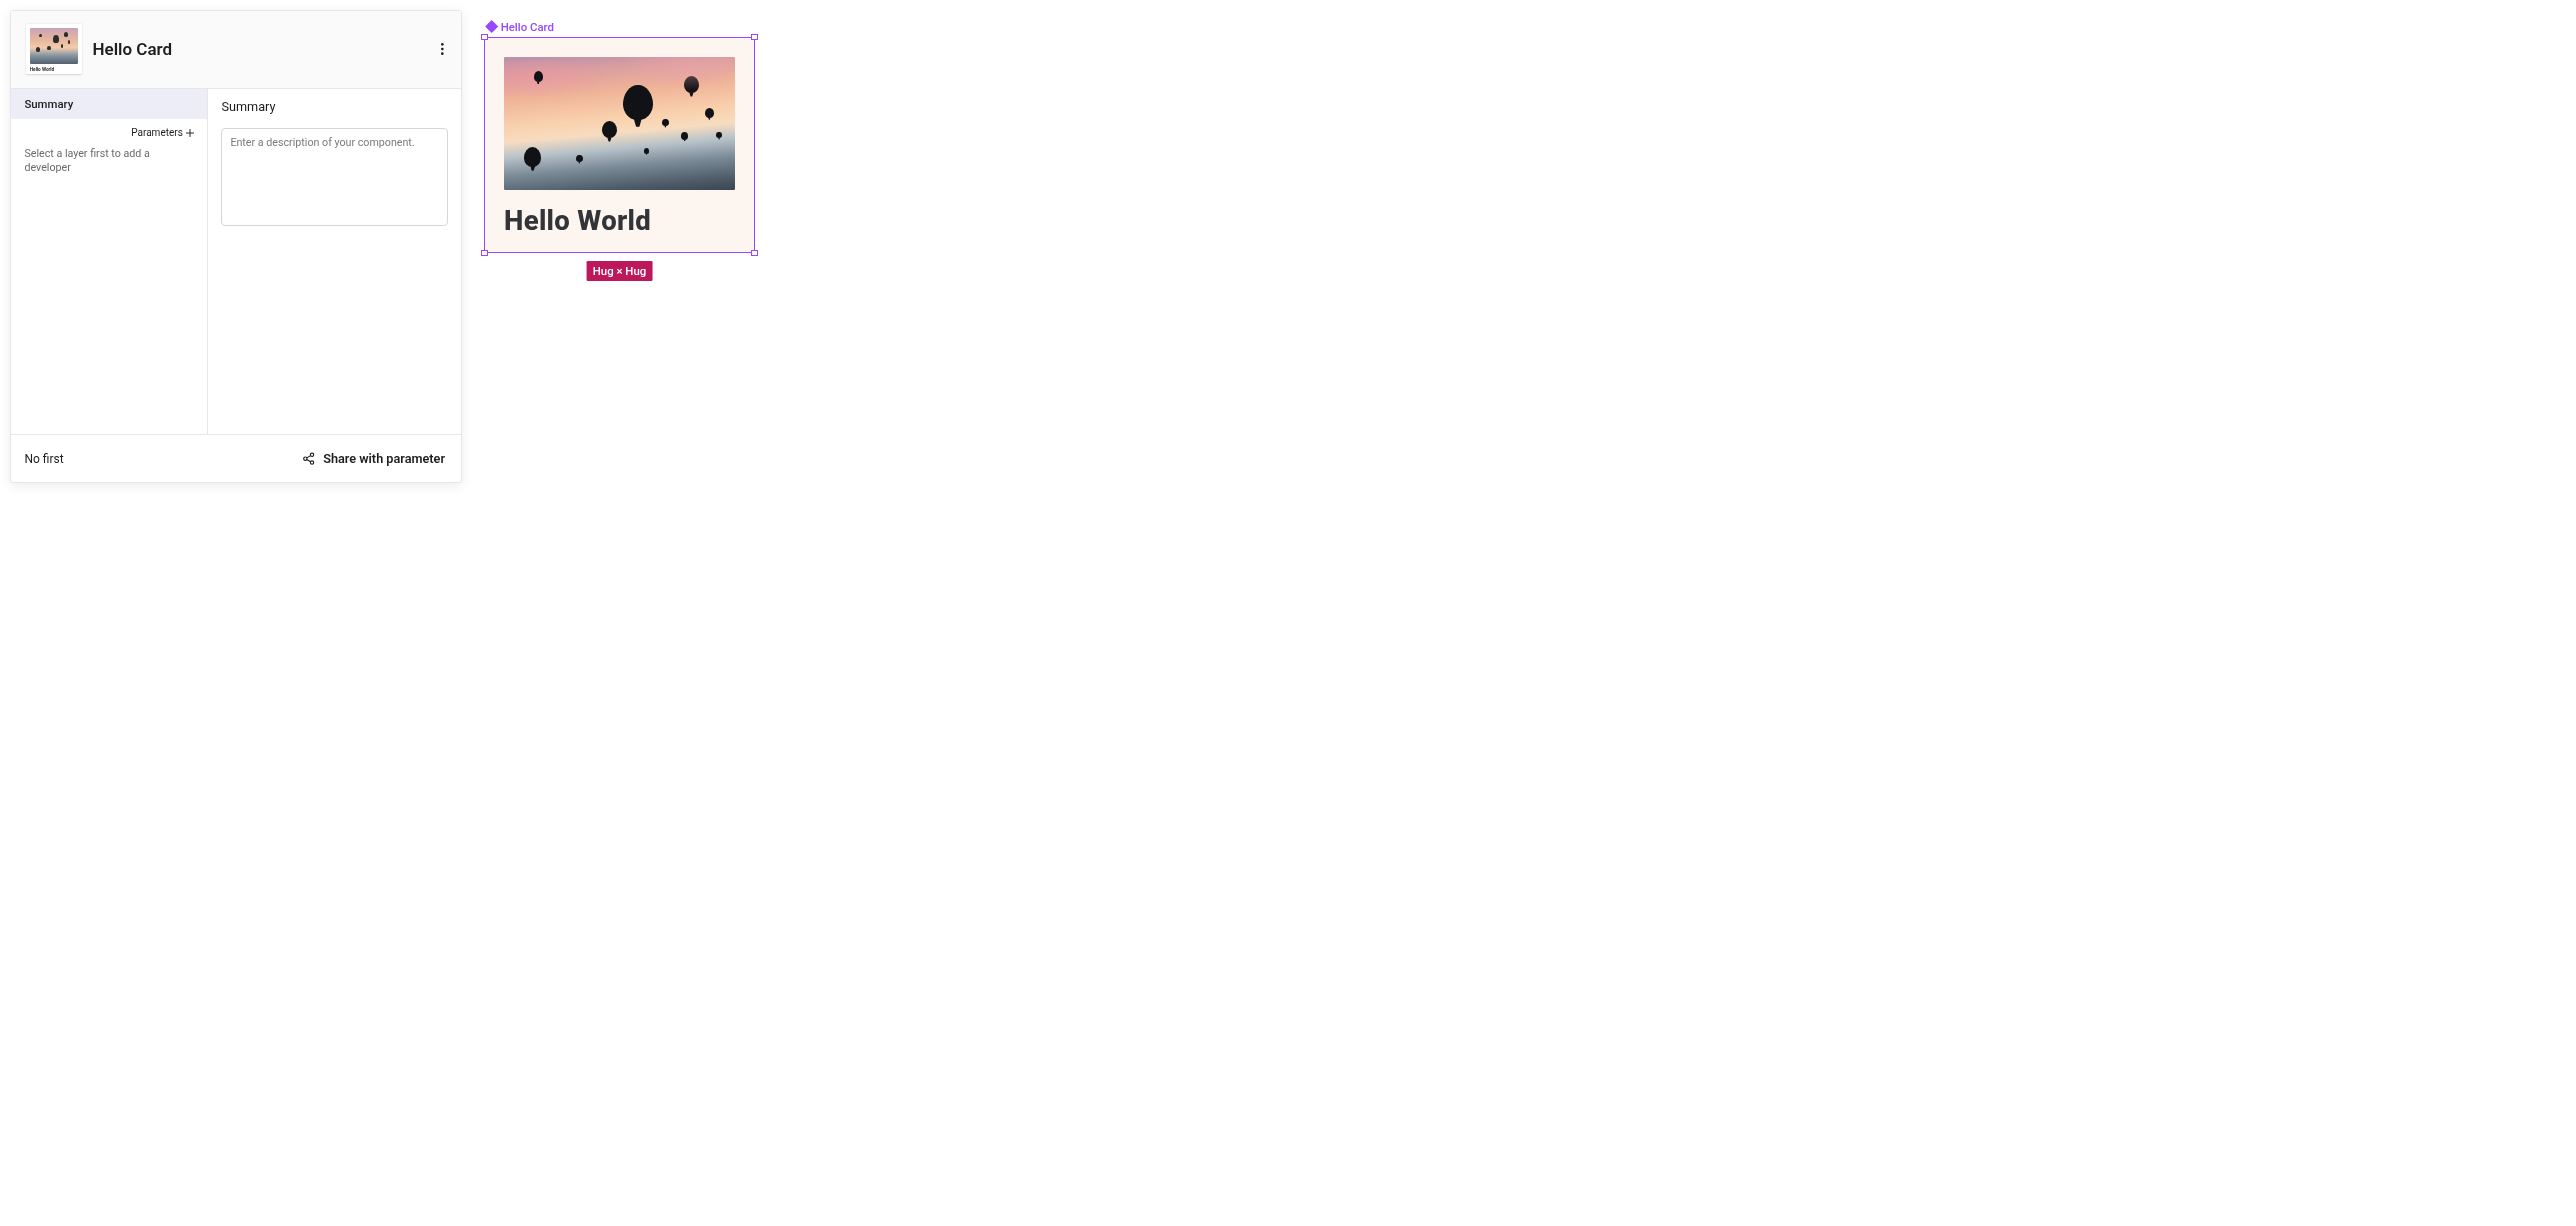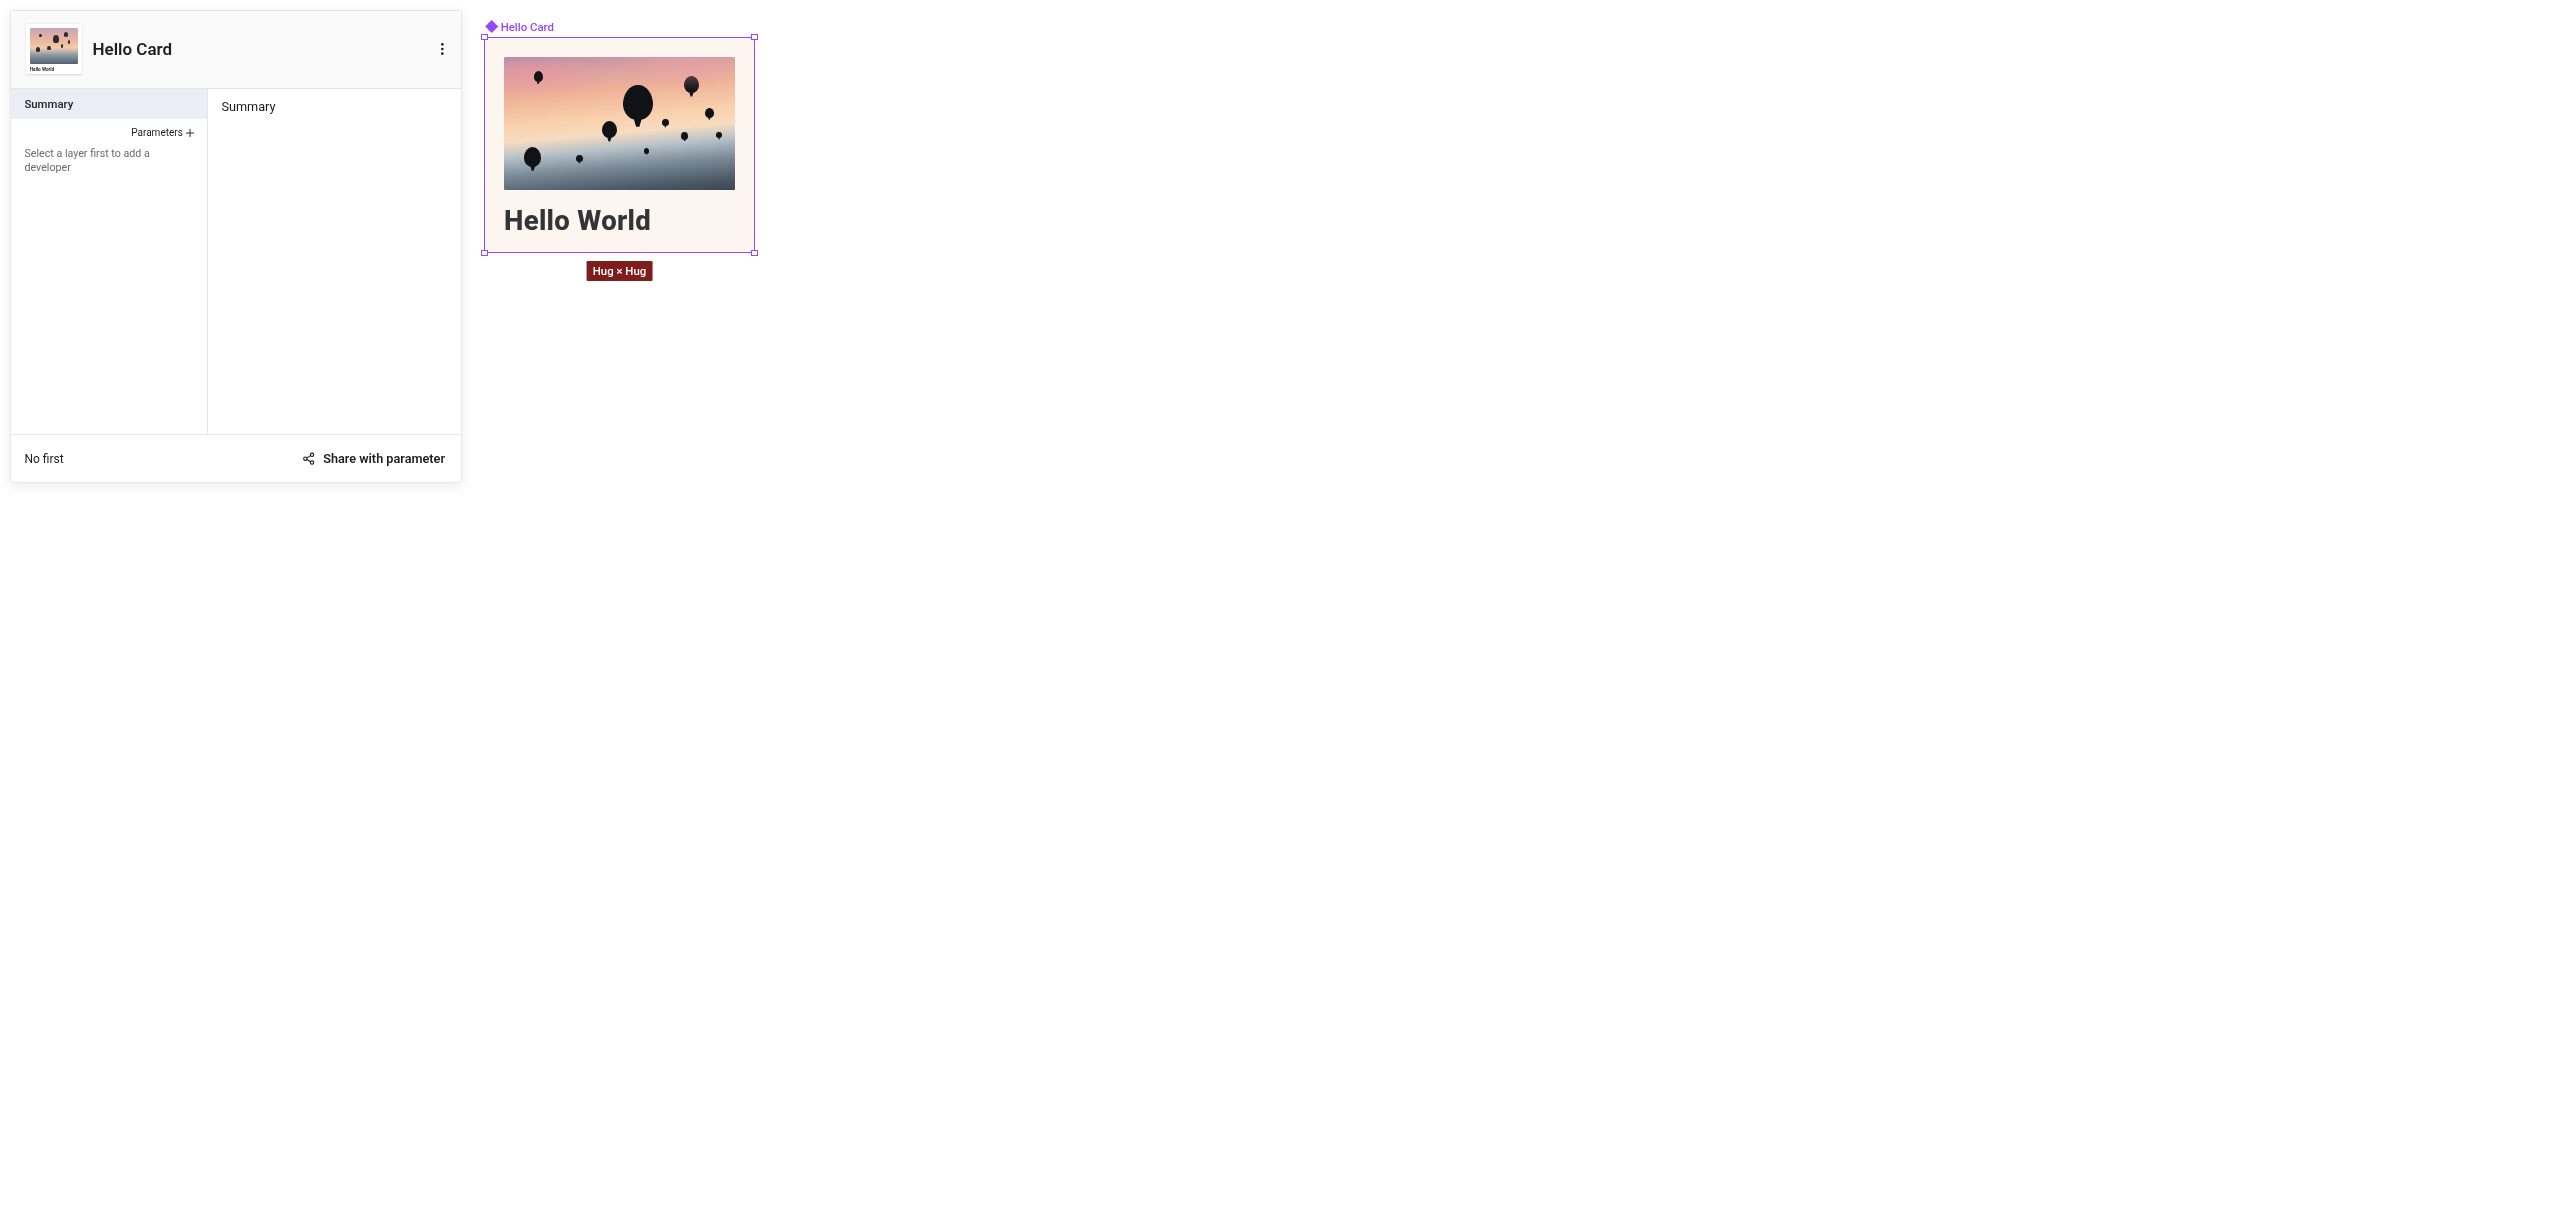--- a/index.html
+++ b/index.html
@@ -310,21 +310,21 @@
     font-weight: 800;
     letter-spacing: 0.3px;
     color: #333437;
   }
 
   .constraint-badge {
     position: absolute;
     left: 50%;
     transform: translateX(-50%);
     top: calc(100% + 8px);
-    background: #7f1d1d;
+    background: #be185d;
     color: #ffffff;
     font-size: 11.4px;
     font-weight: 500;
     padding: 2.7px 6.7px;
     border-radius: 1.3px;
     white-space: nowrap;
   }
 </style>
 </head>
 <body>
@@ -364,20 +364,21 @@
           <svg viewBox="0 0 24 24" fill="none">
             <path d="M12 4 V20 M4 12 H20"></path>
           </svg>
         </div>
       </div>
       <div class="params-hint">Select a layer first to add a developer</div>
     </div>
 
     <div class="main-area">
       <div class="main-title">Summary</div>
+      <textarea class="desc-input" placeholder="Enter a description of your component." style=""></textarea>
     </div>
   </div>
 
   <div class="panel-footer">
     <div class="status-text">No first</div>
     <div class="share-btn">
       <svg viewBox="0 0 24 24" fill="none" stroke="#1e1e1e" stroke-width="2">
         <circle cx="18" cy="5" r="3"></circle>
         <circle cx="6" cy="12" r="3"></circle>
         <circle cx="18" cy="19" r="3"></circle>

